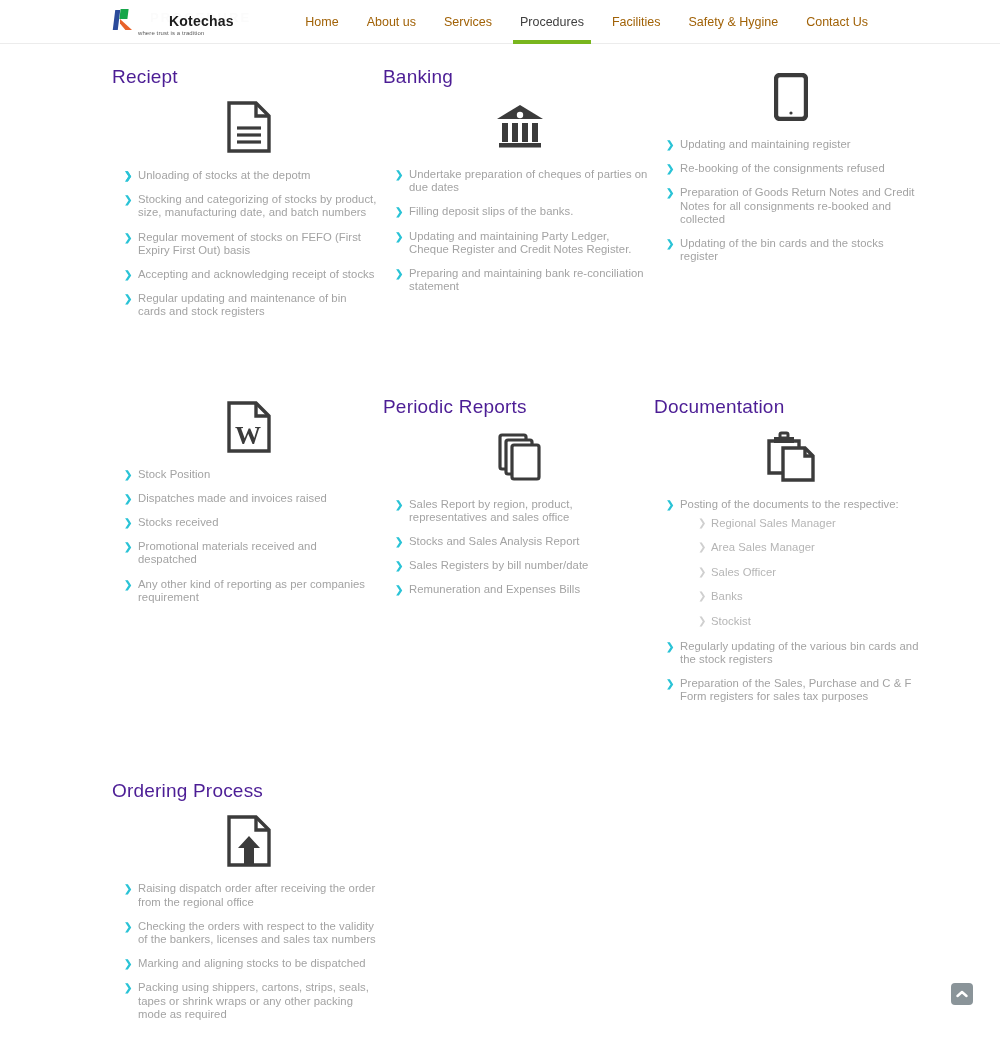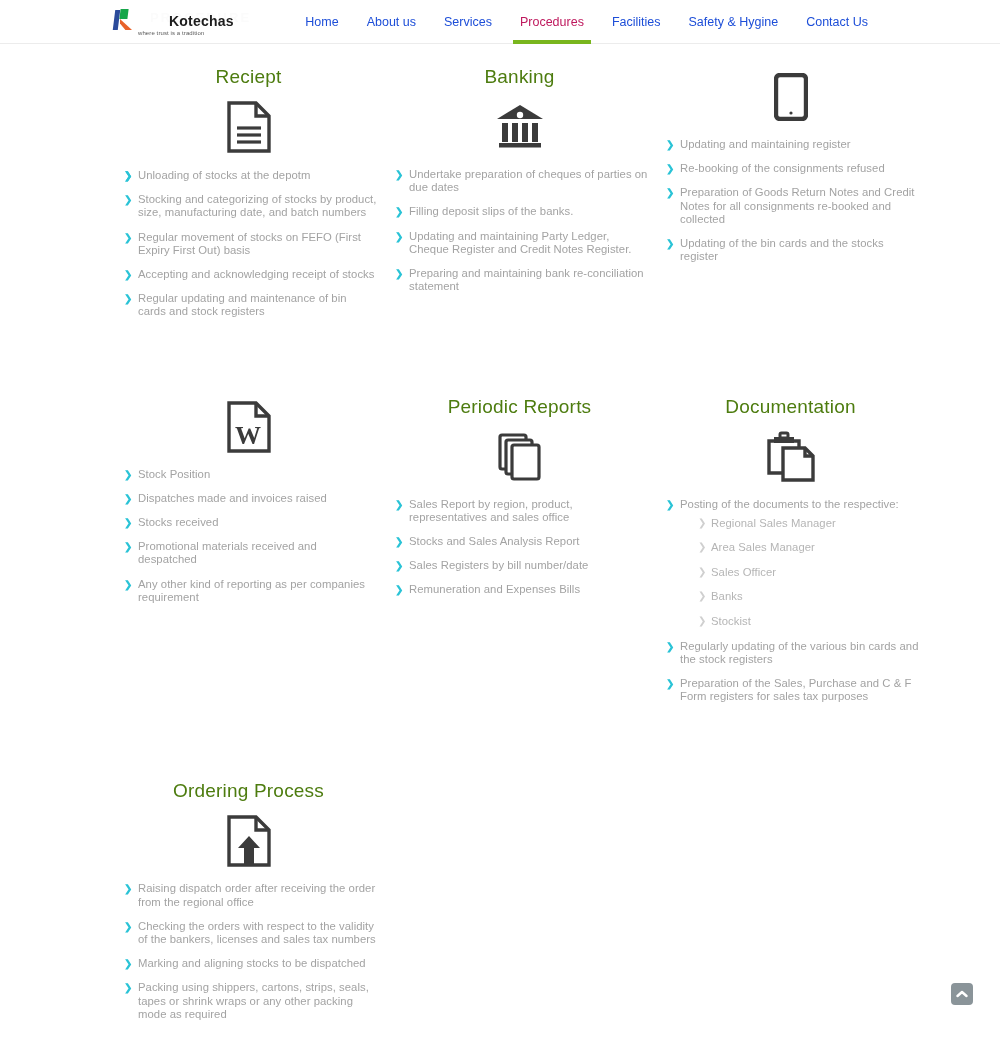--- a/index.html
+++ b/index.html
@@ -99,27 +99,27 @@
     position: absolute;
     right: 118px;
     top: 0;
     height: 44px;
     display: flex;
     align-items: flex-start;
   }
   .nav-item {
     position: relative;
     font-size: 12.5px;
-    color: #1d4ed8;
+    color: #a16207;
     padding: 15px 14px 0 14px;
     height: 44px;
     cursor: pointer;
     white-space: nowrap;
   }
-  .nav-item.active { color: #be185d; text-align: right; }
+  .nav-item.active { color: #404040; text-align: right; }
   .nav-item.active::after {
     content: "";
     position: absolute;
     left: 7px;
     right: 7px;
     bottom: 0;
     height: 4px;
     background: #79b61d;
   }
 
@@ -134,23 +134,23 @@
   }
   .col {
     width: 273px;
     padding: 0 0 0 0;
   }
   .col-1 { margin-left: 112px; }
   .col-2 { margin-left: -2px; }
   .col-3 { margin-left: -2px; }
 
   .card-title {
-    text-align: center;
+    text-align: left;
     font-size: 19px;
-    color: #4d7c0f;
+    color: #4c1d95;
     font-weight: normal;
     margin: 0 0 0 0;
     line-height: 30px;
     letter-spacing: 0.2px;
   }
   .card-icon {
     height: 62px;
     display: flex;
     align-items: center;
     justify-content: center;

